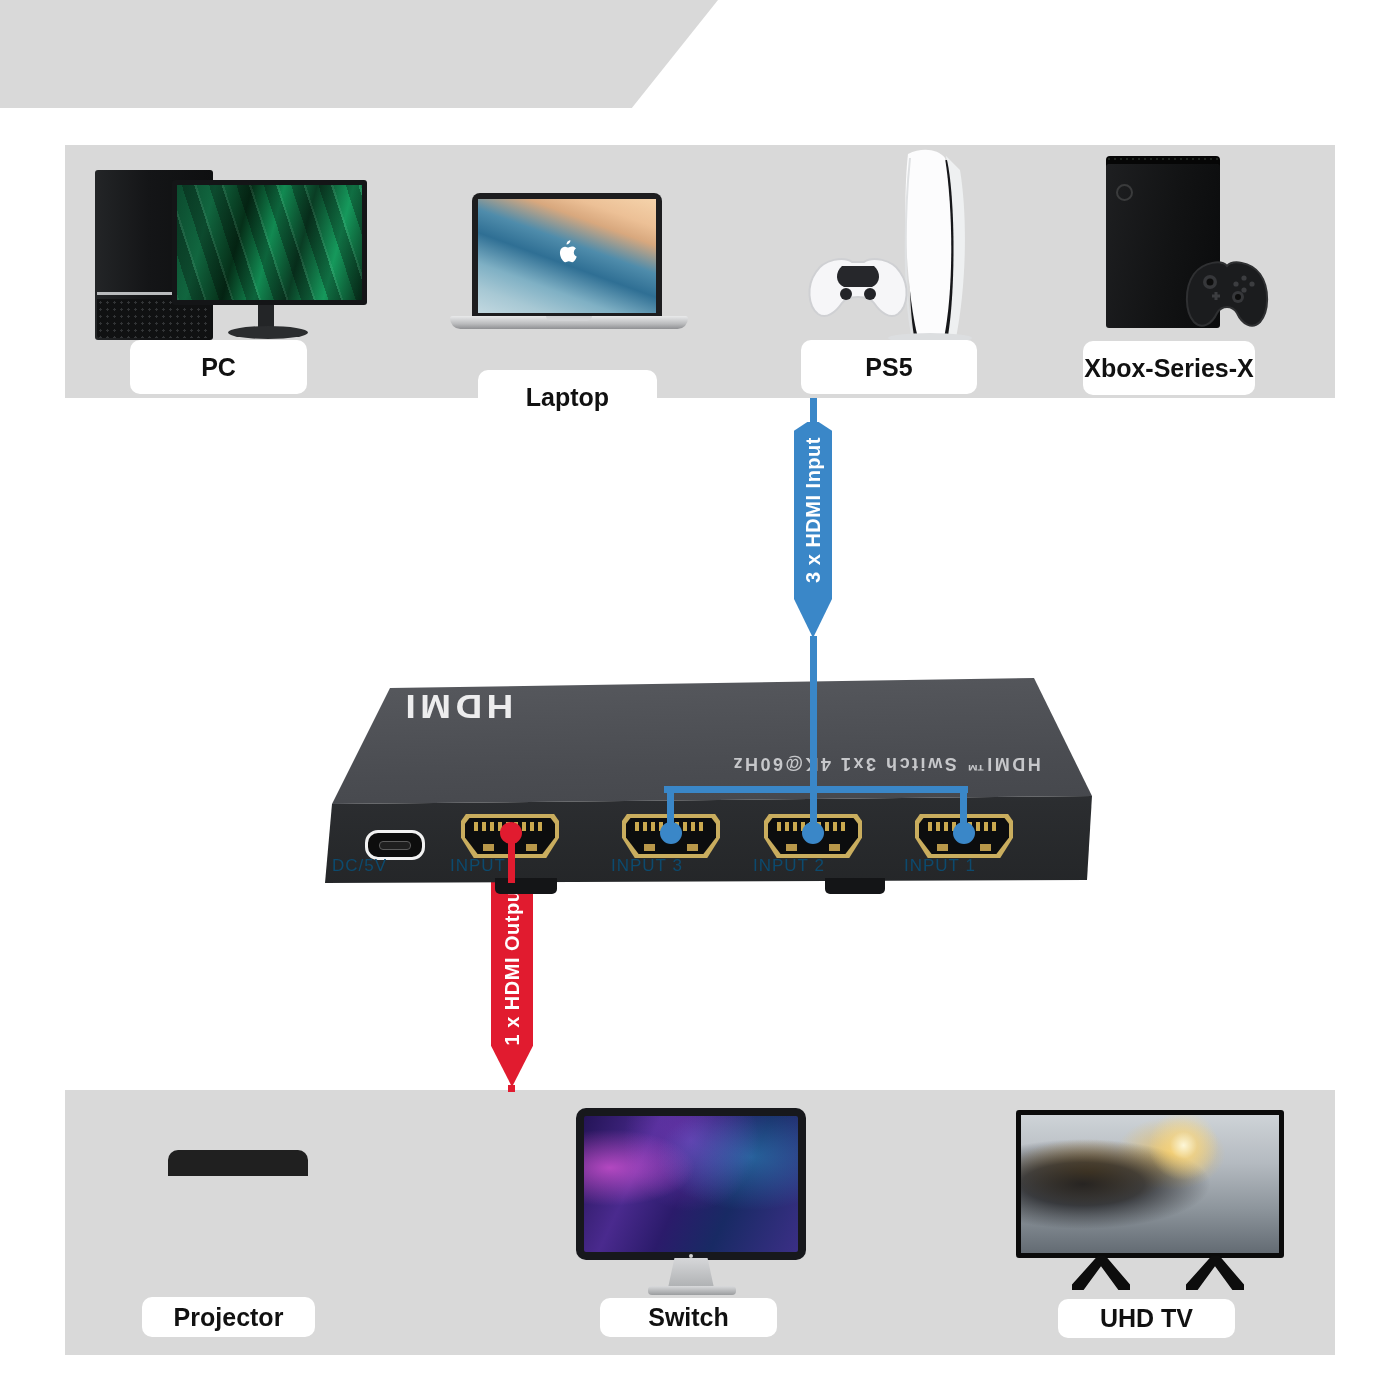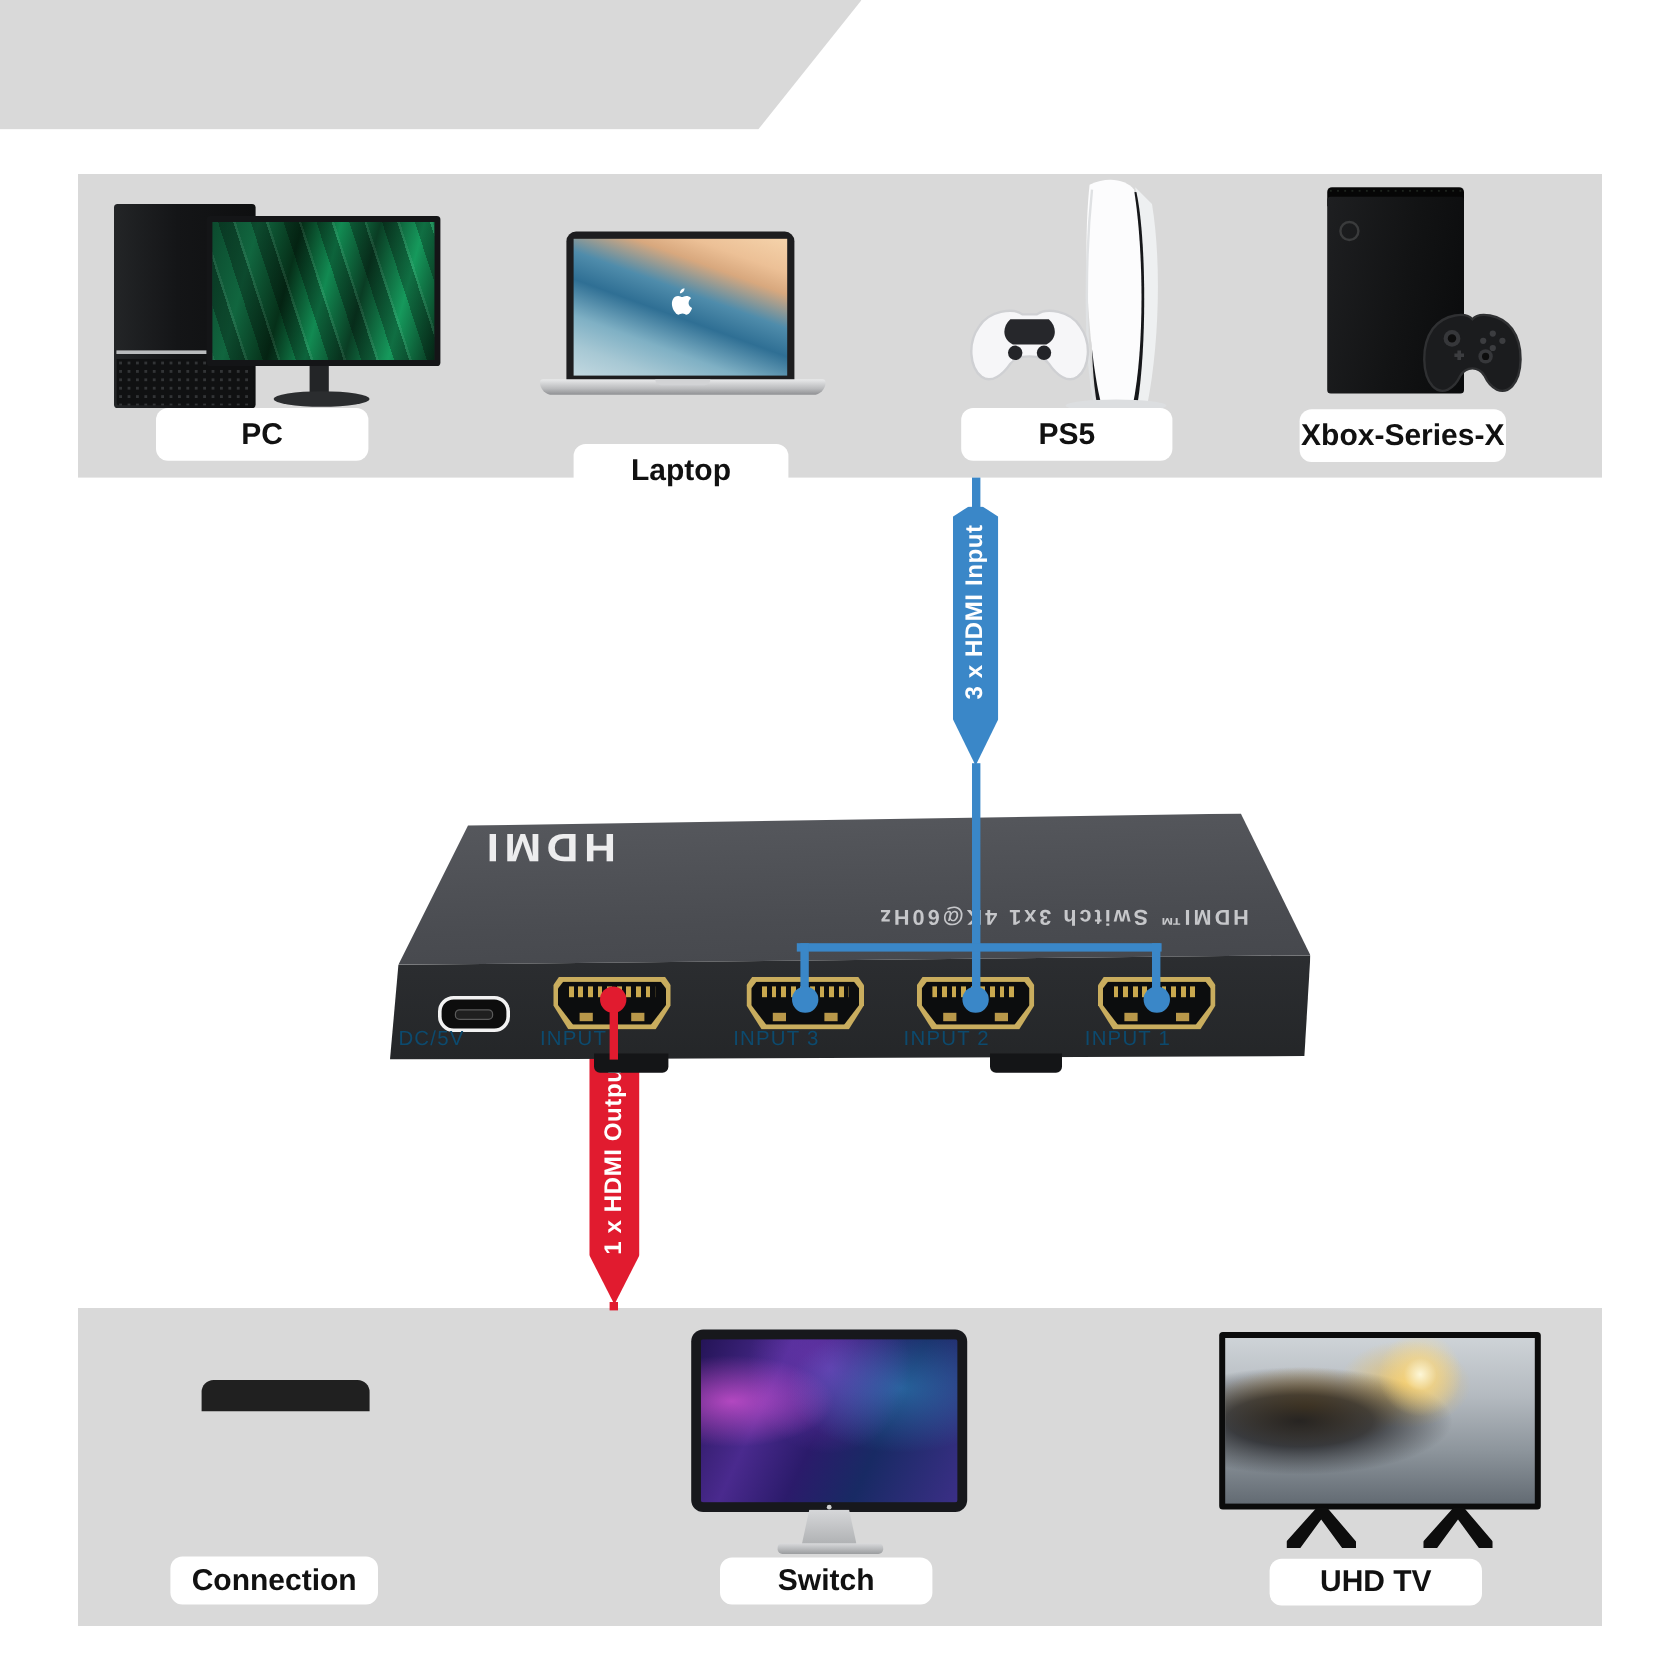--- a/index.html
+++ b/index.html
@@ -8,21 +8,21 @@
   .abs{position:absolute;}
   
   .title-band{left:0;top:0;width:718px;height:108px;background:#d9d9d9;
               clip-path:polygon(0 0,100% 0,88% 100%,0 100%);}
   .title-text{left:63px;top:18px;font-size:56px;font-weight:700;color:#121212;letter-spacing:-1px;line-height:1.1;}
   
   .band{left:65px;width:1270px;background:#d9d9d9;}
   .band.top{top:145px;height:253px;}
   .band.bottom{top:1090px;height:265px;}
   
-  .pill{height:44px;background:#ffffff;border-radius:10px;display:flex;align-items:center;justify-content:center;
+  .pill{height:54px;background:#ffffff;border-radius:10px;display:flex;align-items:center;justify-content:center;
         font-size:25px;font-weight:700;color:#111111;z-index:5;}
   
   .cline{background:#3a87c8;z-index:6;}
   .rline{background:#e11b2f;z-index:6;}
   .dot{width:22px;height:22px;border-radius:50%;z-index:7;}
   .dot.blue{background:#3a87c8;}
   .dot.red{background:#e11b2f;}
   .banner{z-index:6;}
   .banner.blue{background:#3a87c8;clip-path:polygon(0 4%,35% 0,65% 0,100% 4%,100% 82%,50% 100%,0 82%);}
   .banner.red{background:#e11b2f;clip-path:polygon(0 0,100% 0,100% 80%,50% 100%,0 80%);}
@@ -256,21 +256,21 @@
     <span class="abs port-label" style="left:132px;">INPUT</span>
     <span class="abs port-label" style="left:293px;">INPUT 3</span>
     <span class="abs port-label" style="left:435px;">INPUT 2</span>
     <span class="abs port-label" style="left:586px;">INPUT 1</span>
   </div>
 
   <div class="abs band bottom"></div>
 
   <div class="abs proj-hump"></div>
   <div class="abs pill" style="left:142px;top:1297px;width:173px;height:40px;">
-    <span>Connection</span>
+    <span>Projector</span>
   </div>
 
   <div class="abs mon-frame">
     <div class="mon-display"></div>
     <div class="mon-dot"></div>
   </div>
   <div class="abs mon-neck"></div>
   <div class="abs mon-base"></div>
   <div class="abs pill" style="left:600px;top:1298px;width:177px;height:39px;">
     <span>Switch</span>

